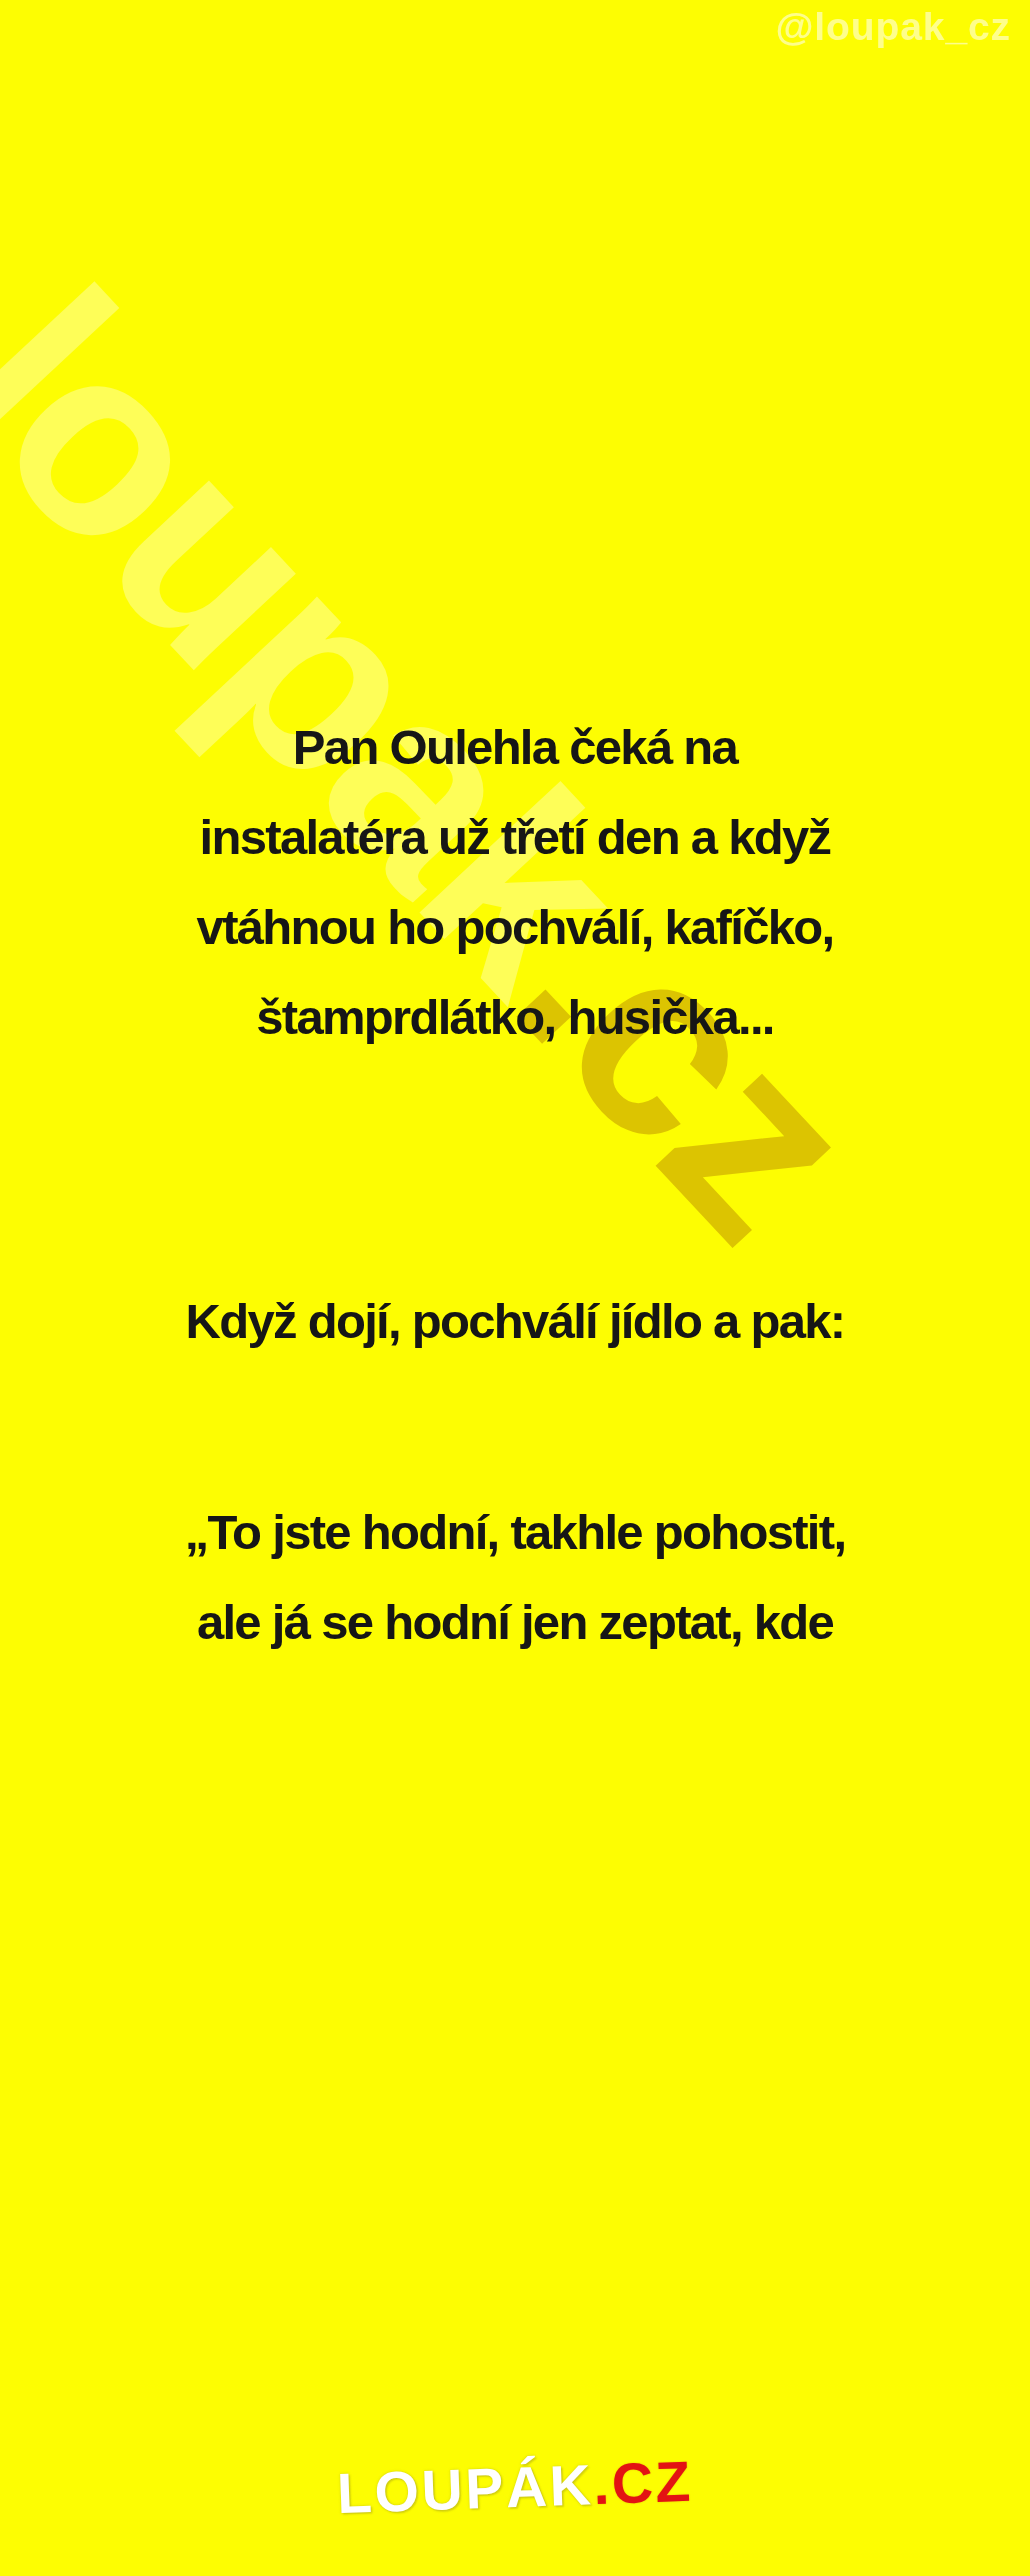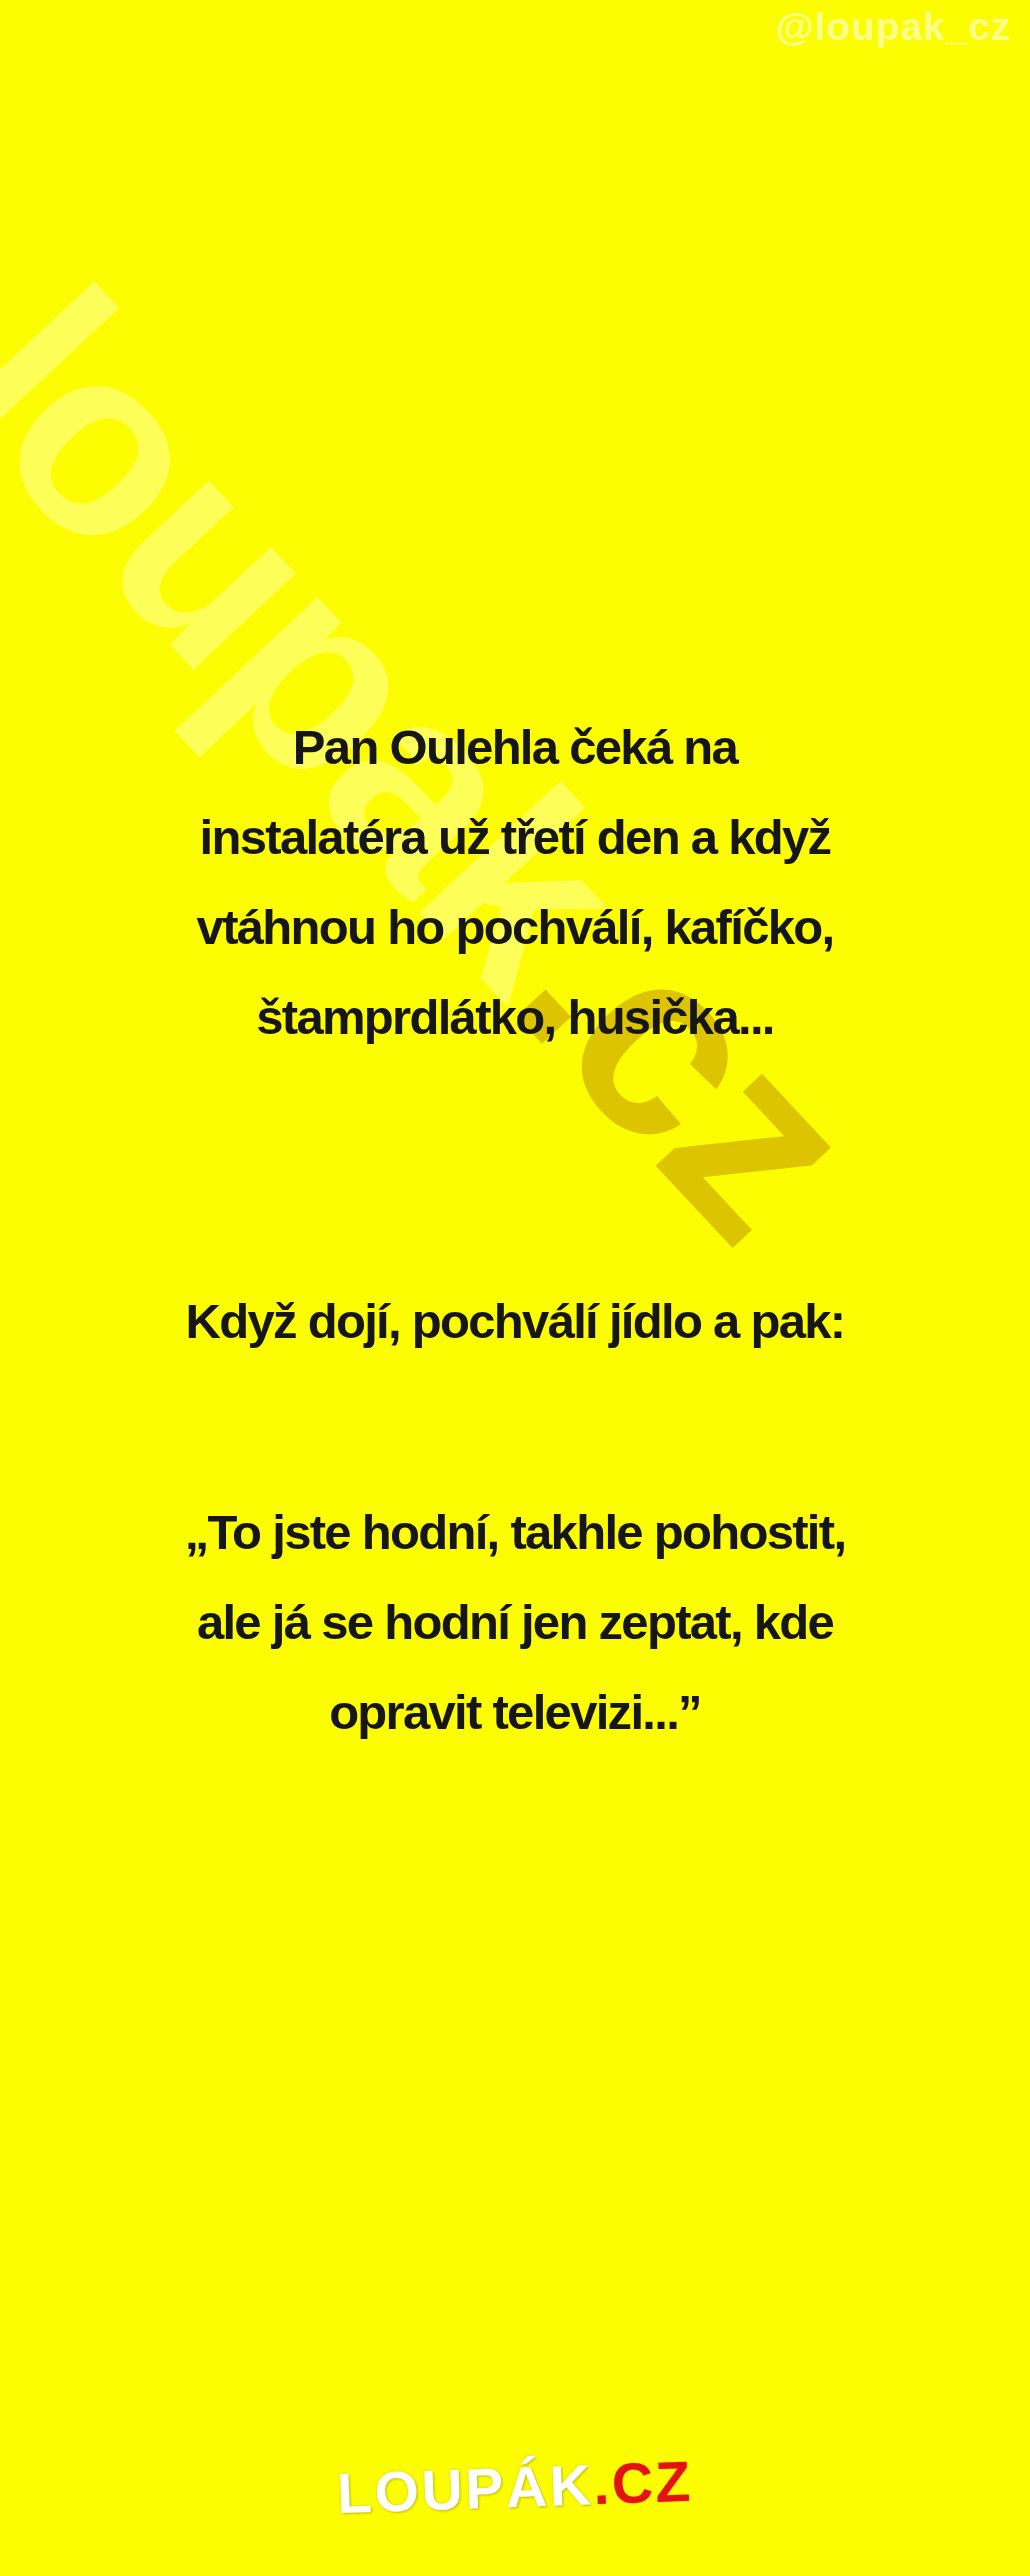--- a/index.html
+++ b/index.html
@@ -105,21 +105,20 @@
     <div class="line">štamprdlátko, husička...</div>
   </div>
 
   <div id="para2" class="joke-block">
     <div class="line">Když dojí, pochválí jídlo a pak:</div>
   </div>
 
   <div id="para3" class="joke-block">
     <div class="line">„To jste hodní, takhle pohostit,</div>
     <div class="line">ale já se hodní jen zeptat, kde</div>
-    <div class="line">opravit televizi...”</div>
   </div>
 
   <div class="footer-logo">
     <span class="logo-name">LOUPÁK</span><span class="logo-tld">.CZ</span>
   </div>
 
 </div>
 
 
 </body></html>

